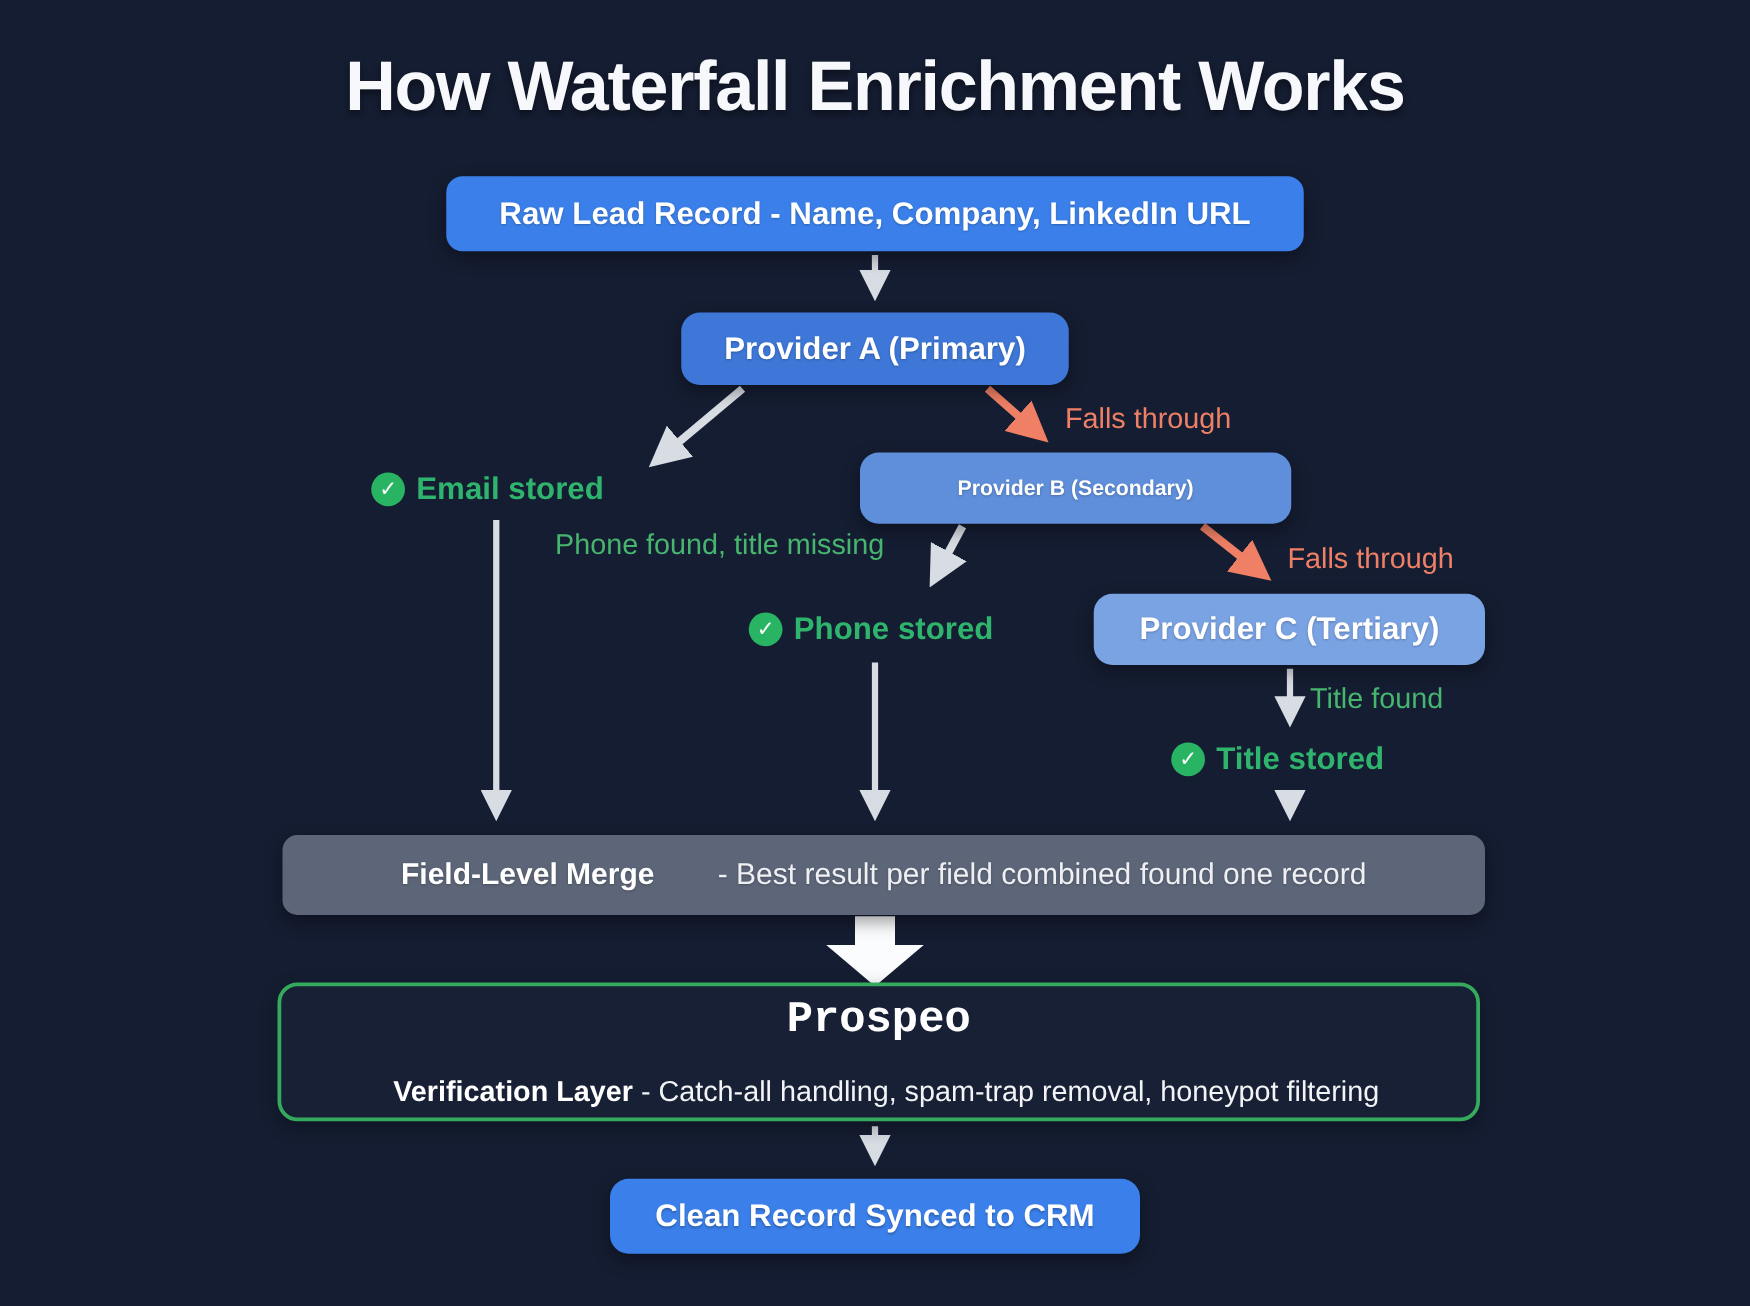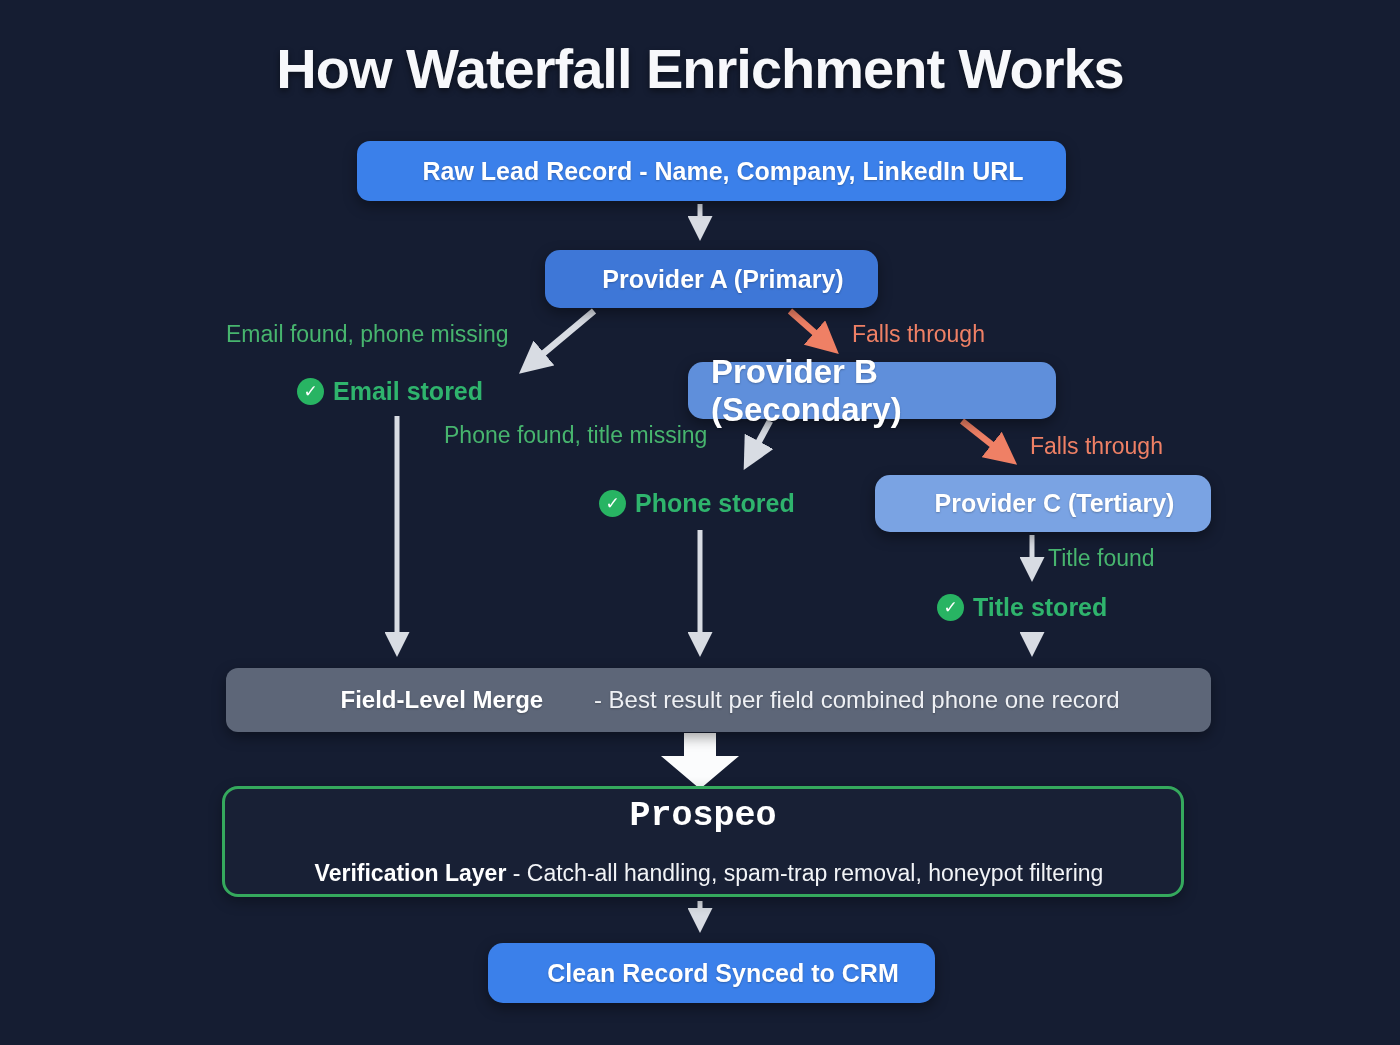--- a/index.html
+++ b/index.html
@@ -20,25 +20,24 @@
     text-shadow: 0 3px 6px rgba(0,0,0,0.45);
   }
 
   .node {
     position: absolute;
     display: flex; align-items: center; justify-content: center;
     color: #ffffff; font-weight: bold;
     border-radius: 15px;
     box-shadow: 0 5px 14px rgba(0,0,0,0.38);
     text-shadow: 0 1px 2px rgba(0,0,0,0.25);
-    padding-left: 23px;
   }
   .node-raw     { left: 357px; top: 141px; width: 686px; height: 60px; background: #3b80ea; font-size: 25px; border-radius: 13px; }
   .node-prov-a  { left: 545px; top: 250px; width: 310px; height: 58px; background: #3e77d7; font-size: 25px; }
-  .node-prov-b  { left: 688px; top: 362px; width: 345px; height: 57px; background: #5f8fdb; font-size: 33px; }
+  .node-prov-b  { left: 688px; top: 362px; width: 345px; height: 57px; background: #5f8fdb; font-size: 17px; }
   .node-prov-c  { left: 875px; top: 475px; width: 313px; height: 57px; background: #7aa3e3; font-size: 25px; }
   .node-clean   { left: 488px; top: 943px; width: 424px; height: 60px; background: #3b80ea; font-size: 25px; }
 
   .node-merge {
     left: 226px; top: 668px; width: 962px; height: 64px;
     background: #5d6678; border-radius: 12px;
     font-weight: normal; font-size: 24px; color: #eef0f4;
     white-space: pre-wrap;
     gap: 44px;
   }
@@ -120,33 +119,32 @@
 
   <div class="node node-prov-b">
     <span>Provider B (Secondary)</span>
   </div>
 
   <div class="node node-prov-c">
     <span>Provider C (Tertiary)</span>
   </div>
 
   <div class="node node-merge">
-    <span class="bold">Field-Level Merge</span><span> - Best result per field combined phone one record</span>
+    <span class="bold">Field-Level Merge</span><span> - Best result per field combined found one record</span>
   </div>
 
   <div class="node-prospeo">
     <div class="prospeo-title">Prospeo</div>
     <div class="prospeo-sub"><span class="bold">Verification Layer</span><span> - Catch-all handling, spam-trap removal, honeypot filtering</span></div>
   </div>
 
   <div class="node node-clean">
     <span>Clean Record Synced to CRM</span>
   </div>
 
-  <div class="annot green" style="left:226px; top:321px;">Email found, phone missing</div>
 
   <div class="annot orange" style="left:852px; top:321px;">Falls through</div>
 
   <div class="stored" style="left:297px; top:377px;">
     <span class="check-circle">✓</span>
     <span>Email stored</span>
   </div>
 
   <div class="annot green" style="left:444px; top:422px;">Phone found, title missing</div>
 

